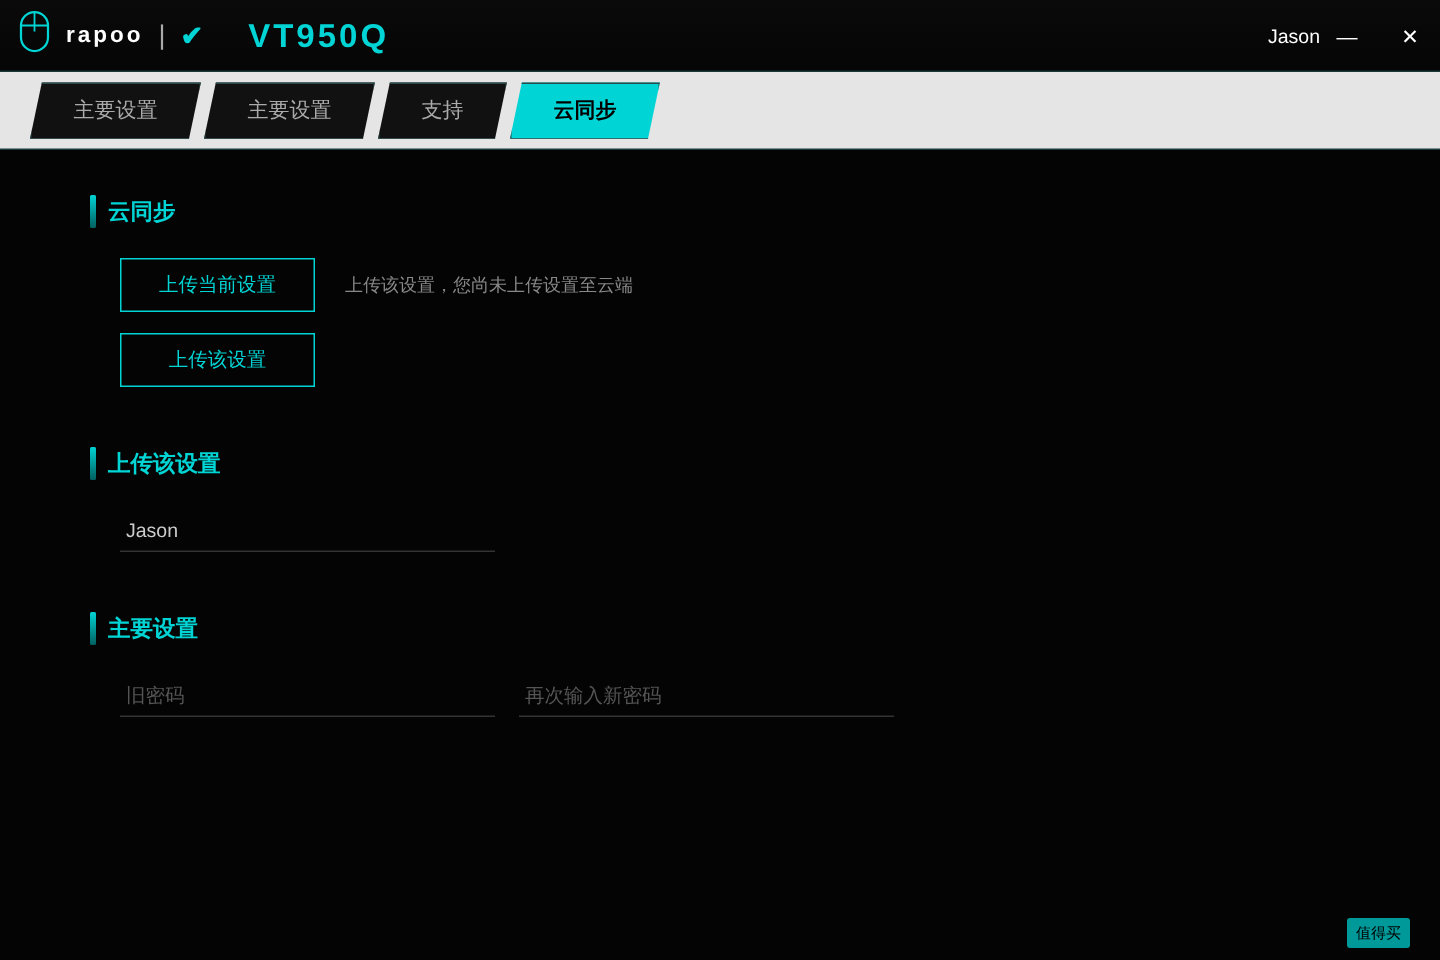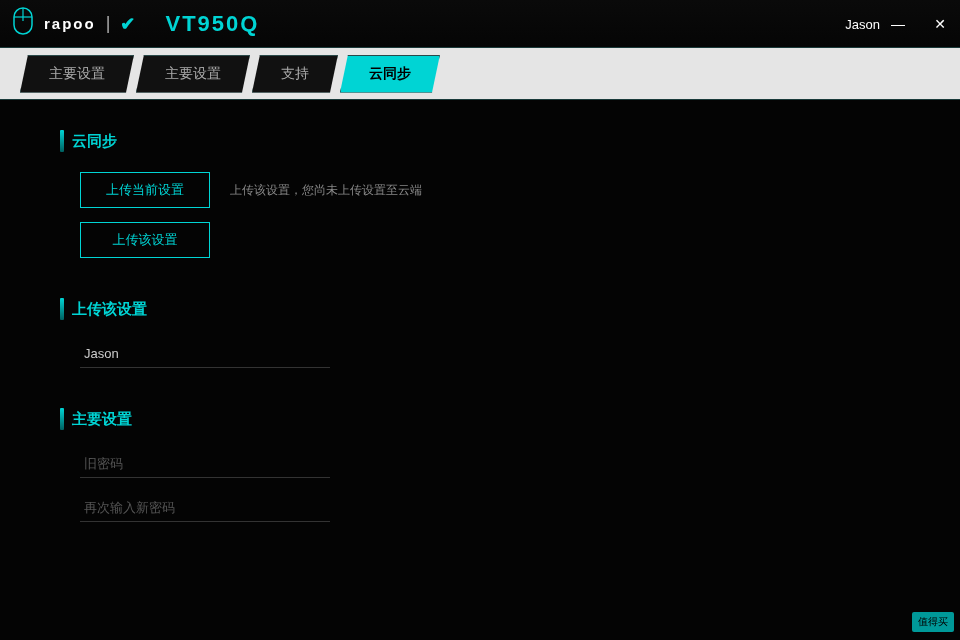--- a/index.html
+++ b/index.html
@@ -184,29 +184,29 @@
       font-family: "Microsoft YaHei", sans-serif;
     }
     .text-input::placeholder {
       color: #555;
     }
 
     
     .password-fields {
       padding-left: 20px;
       display: flex;
-      flex-direction: column;
+      flex-direction: row;
       gap: 16px;
     }
 
     
     .watermark {
       position: absolute;
       bottom: 8px;
-      right: 6px;
+      right: 20px;
       background: rgba(0, 180, 180, 0.85);
       color: #000;
       font-size: 10px;
       padding: 3px 6px;
       border-radius: 2px;
       font-family: "Microsoft YaHei", sans-serif;
       margin-top: 32px;
     }
   </style>
 </head>

